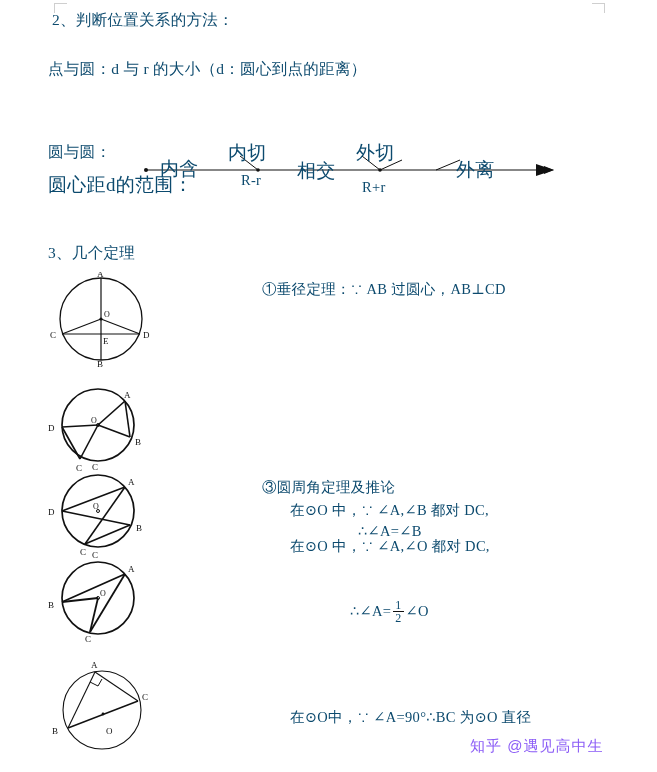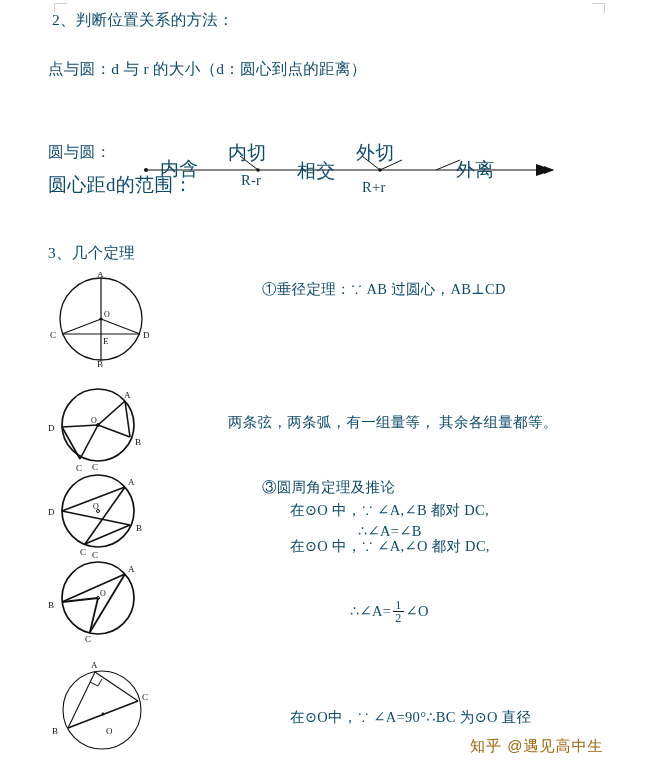--- a/index.html
+++ b/index.html
@@ -45,21 +45,21 @@
   svg { display: block; }
   .fig {
     position: absolute;
   }
   .fig text {
     font-family: "Liberation Serif", "DejaVu Serif", serif;
     fill: #111111;
   }
   .watermark {
     position: absolute;
-    color: #a16207;
+    color: #8b5cf6;
     font-family: "Liberation Sans", sans-serif;
     font-size: 15px;
     letter-spacing: 1px;
     white-space: nowrap;
   }
   .frac {
     display: inline-block;
     vertical-align: middle;
     text-align: center;
     font-size: 12px;
@@ -158,21 +158,20 @@
       <line x1="22" y1="44" x2="40" y2="76" stroke="#111" stroke-width="1.6"></line>
       <circle cx="58" cy="42" r="1.5" fill="none" stroke="#111" stroke-width="1"></circle>
       <text x="84" y="15" font-size="9">A</text>
       <text x="51" y="40" font-size="8">O</text>
       <text x="8" y="48" font-size="9">D</text>
       <text x="95" y="62" font-size="9">B</text>
       <text x="36" y="88" font-size="9">C</text>
     </svg>
   </div>
 
-  <div class="txt s15" style="left:228px; top:413px;">两条弦，两条弧，有一组量等， 其余各组量都等。</div>
 
   <div class="fig" style="left:40px; top:463px;">
     <svg width="122" height="92" viewBox="0 0 122 92">
       <circle cx="58" cy="48" r="36" fill="none" stroke="#111" stroke-width="1.7"></circle>
 
       <line x1="22" y1="48" x2="85" y2="24" stroke="#111" stroke-width="1.6"></line>
       <line x1="22" y1="48" x2="90" y2="62" stroke="#111" stroke-width="1.6"></line>
       <line x1="45" y1="81" x2="85" y2="24" stroke="#111" stroke-width="1.6"></line>
       <line x1="45" y1="81" x2="90" y2="62" stroke="#111" stroke-width="1.6"></line>
       <circle cx="58" cy="48" r="1.5" fill="none" stroke="#111" stroke-width="1"></circle>

